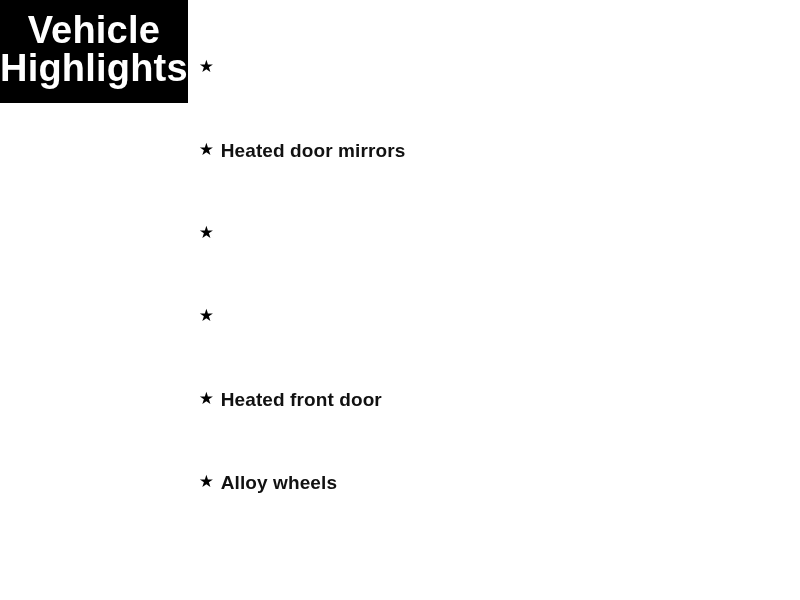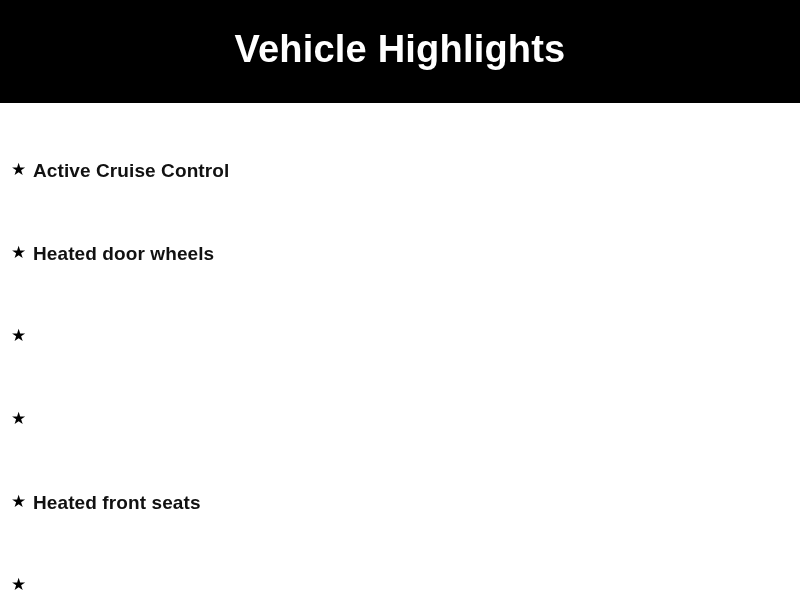--- a/index.html
+++ b/index.html
@@ -12,21 +12,21 @@
     background: #ffffff;
     font-family: "Liberation Sans", sans-serif;
     overflow: hidden;
   }
   .page {
     position: relative;
     width: 800px;
     height: 600px;
     background: #ffffff;
     display: flex;
-    flex-direction: column;
+    flex-direction: row;
   }
   .header {
     background: #000000;
     height: 103px;
     flex: 0 0 103px;
     display: flex;
     align-items: center;
     justify-content: center;
   }
   .header-title {
@@ -80,39 +80,39 @@
 <div class="page">
 
   <div class="header">
     <h1 class="header-title">Vehicle Highlights</h1>
   </div>
 
   <ul class="features">
 
     <li class="feature-row">
       <span class="bullet-icon">★</span>
-      <span class="feature-label">Active Cruise Control</span>
     </li>
 
     <li class="feature-row">
       <span class="bullet-icon">★</span>
-      <span class="feature-label">Heated door wheels</span>
+      <span class="feature-label">Heated door mirrors</span>
     </li>
 
     <li class="feature-row">
       <span class="bullet-icon">★</span>
     </li>
 
     <li class="feature-row">
       <span class="bullet-icon">★</span>
     </li>
 
     <li class="feature-row">
       <span class="bullet-icon">★</span>
-      <span class="feature-label">Heated front seats</span>
+      <span class="feature-label">Heated front door</span>
     </li>
 
     <li class="feature-row">
       <span class="bullet-icon">★</span>
+      <span class="feature-label">Alloy wheels</span>
     </li>
 
   </ul>
 </div>
 
 </body></html>

